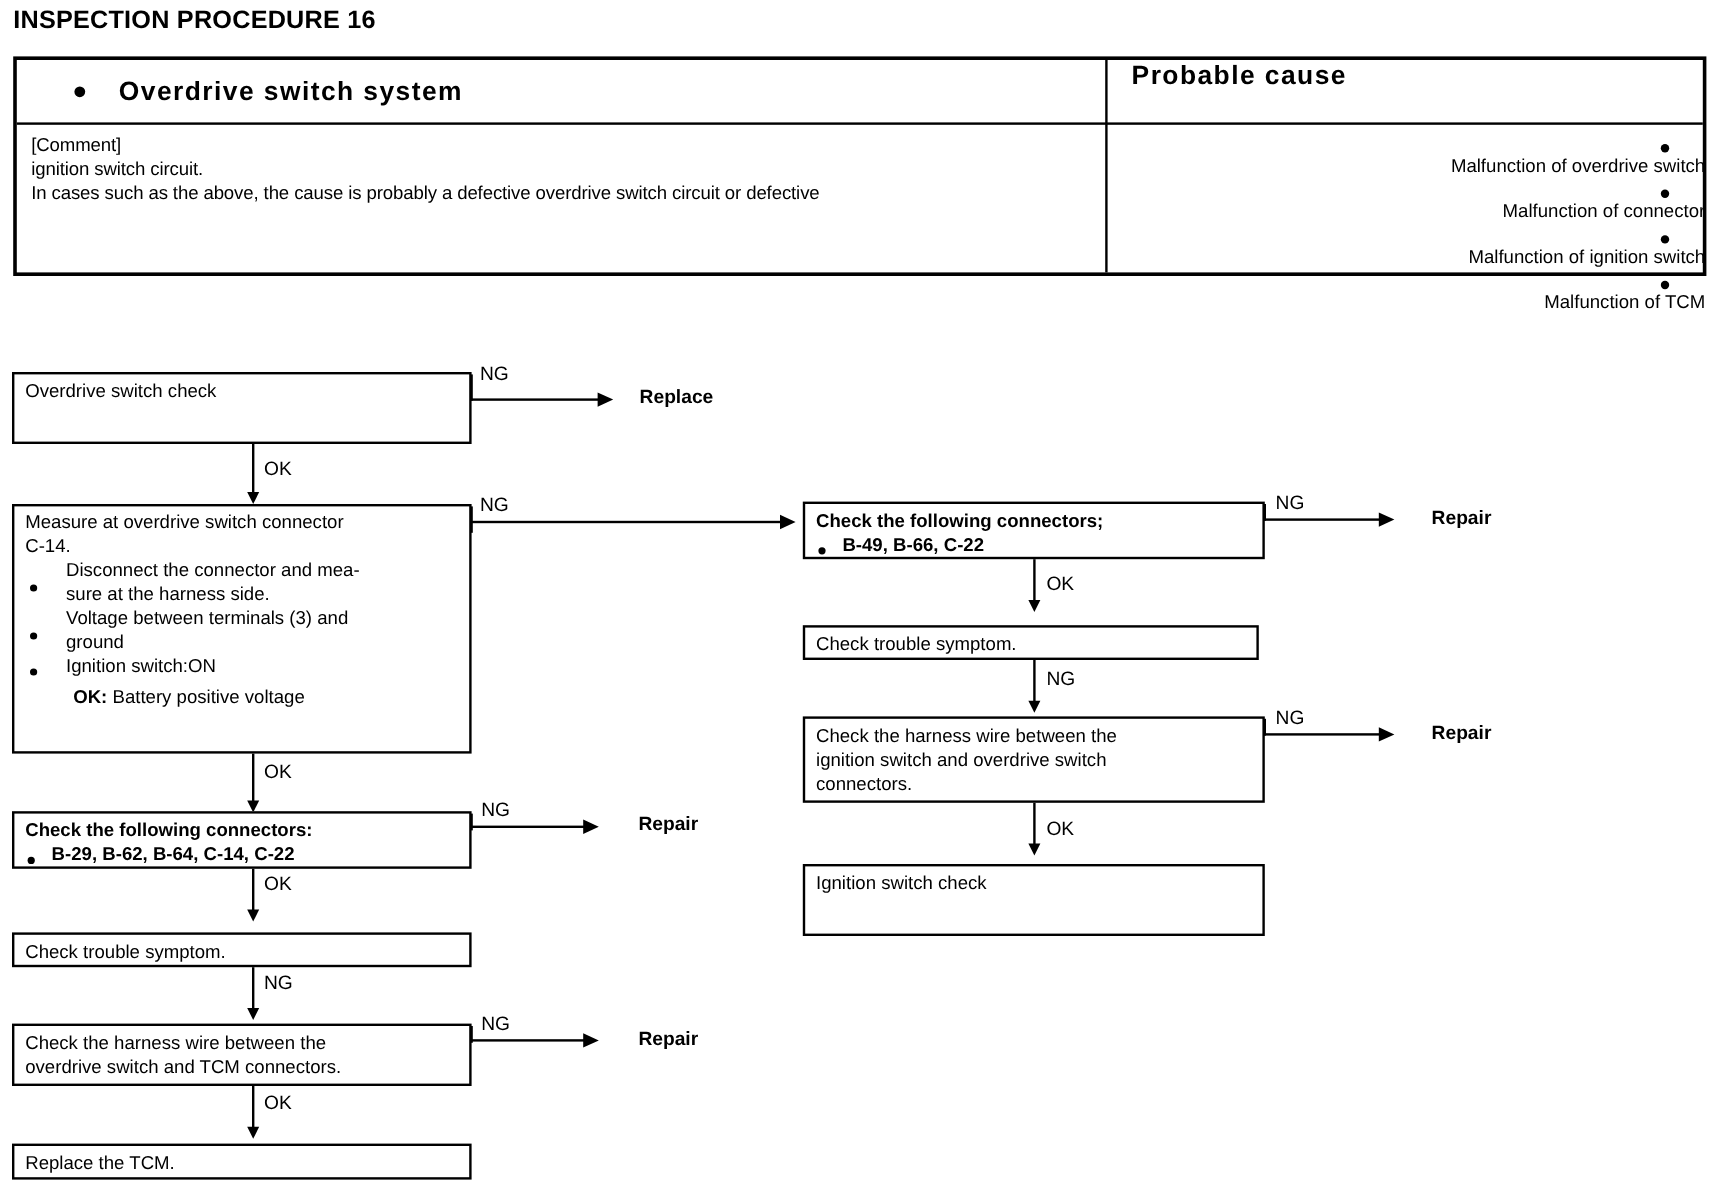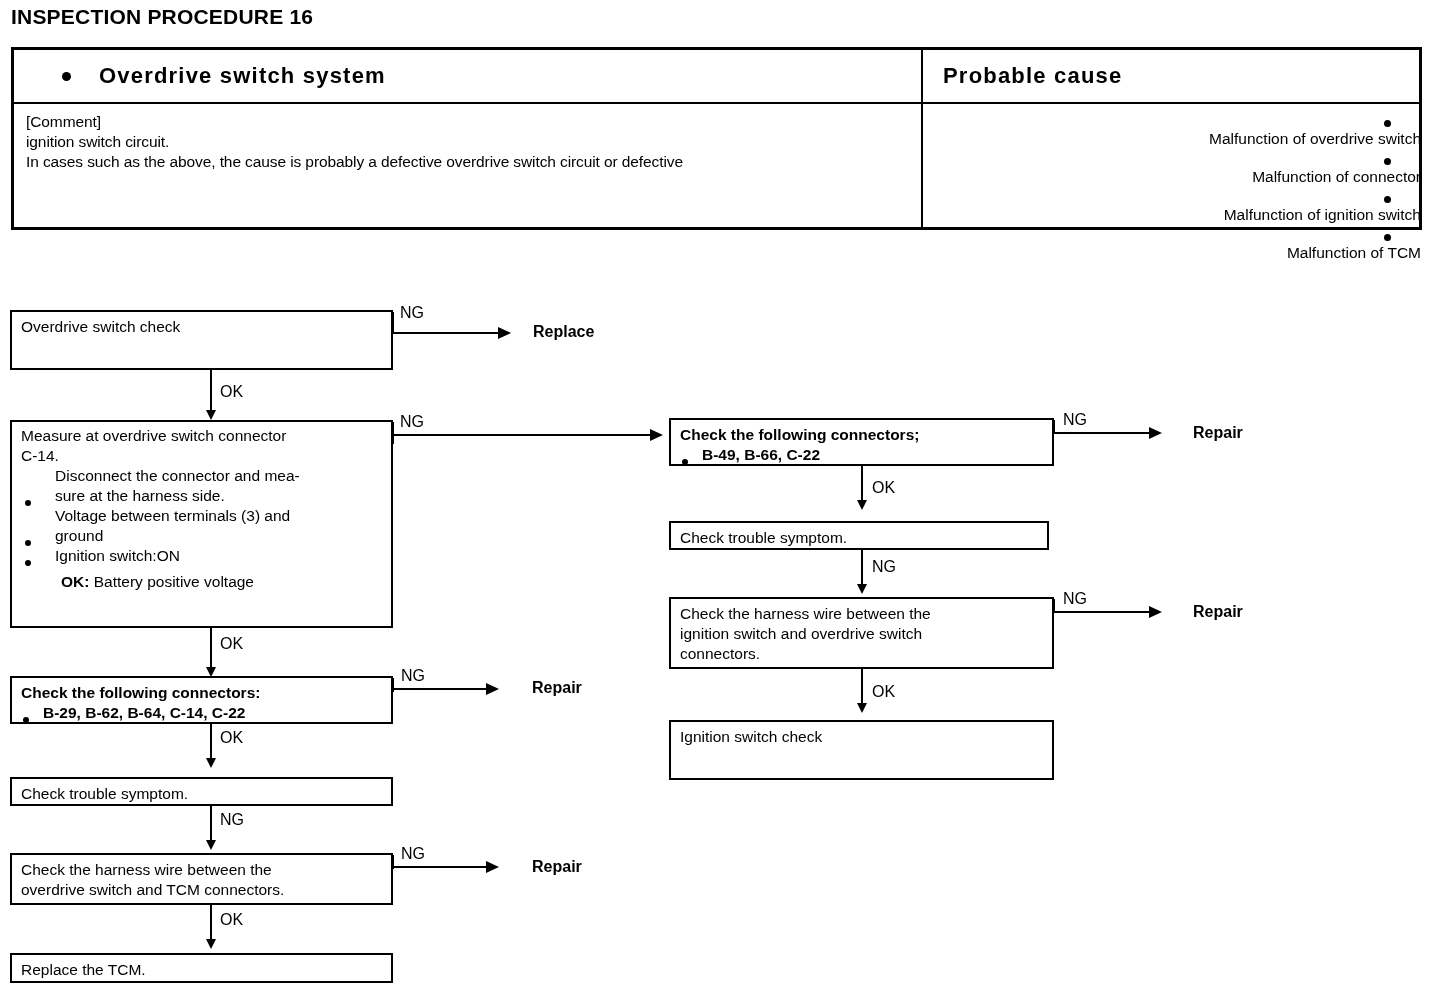--- a/index.html
+++ b/index.html
@@ -82,21 +82,20 @@
     font-weight: bold;
     letter-spacing: 1.2px;
   }
   .sym-head-right {
     position: absolute;
     left: 909px;
     top: 0;
     width: 496px;
     height: 52px;
     display: flex;
-    align-items: center;
   }
   .sym-head-right .sym-head-title {
     margin-left: 20px;
   }
   .sym-body-left {
     position: absolute;
     left: 0;
     top: 54px;
     width: 907px;
     padding: 8px 10px 0 12px;
@@ -143,21 +142,21 @@
     border: 2px solid #000;
     box-sizing: border-box;
     background: #fff;
     font-size: 15.5px;
     line-height: 20px;
     padding: 5px 0 0 9px;
   }
   .node.bold { font-weight: bold; }
   .node .sub {
     display: flex;
-    align-items: flex-end;
+    align-items: center;
   }
   .node .b {
     width: 6px; height: 6px; border-radius: 50%;
     background: #000; flex: 0 0 auto;
     margin-top: 7px; margin-right: 10px; margin-left: 3px;
   }
   .node .b-wide { margin-left: 4px; margin-right: 24px; }
   .node .indent-text { flex: 1 1 auto; }
 
   

